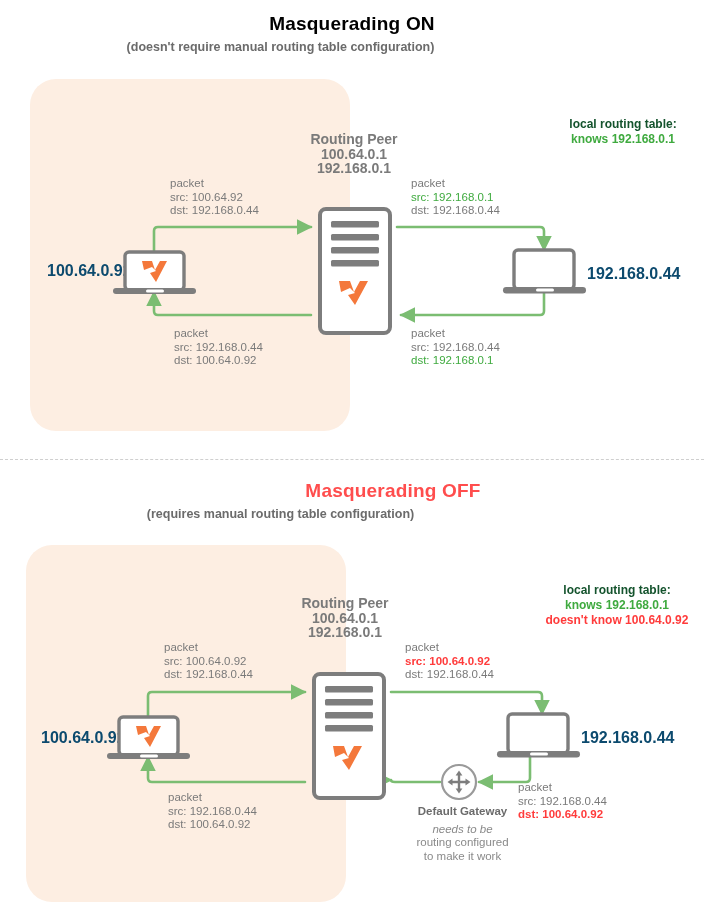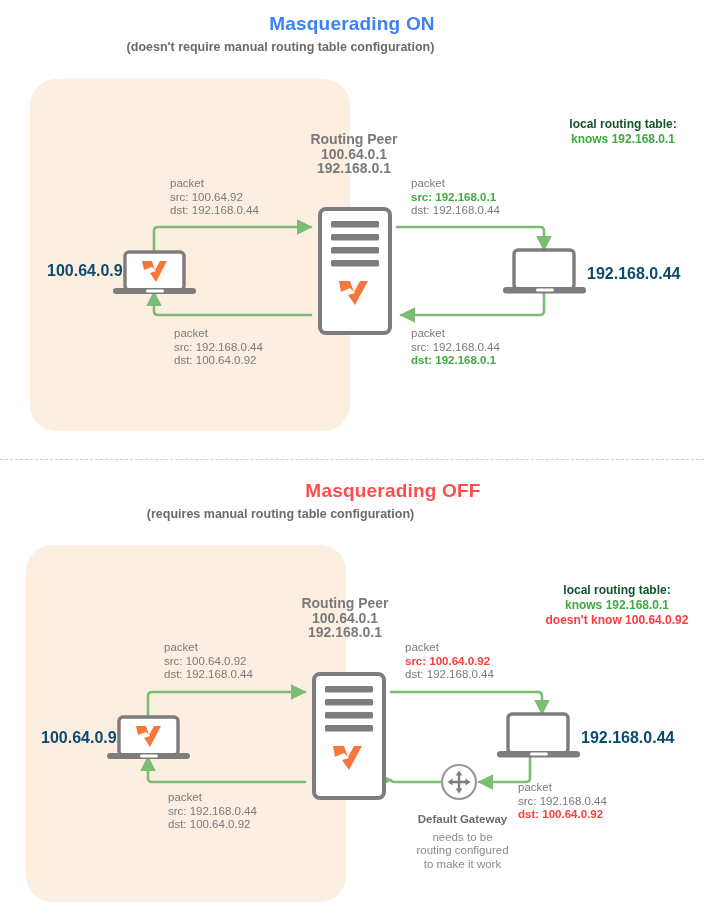--- a/index.html
+++ b/index.html
@@ -44,21 +44,21 @@
   }
   .subtitle {
     position: absolute;
     left: 0;
     width: 561px;
     text-align: center;
     font-size: 12.5px;
     font-weight: bold;
     color: #6b6b6b;
   }
-  .title-on  { color: #3b82f6; top: 13px; }
+  .title-on  { color: #000000; top: 13px; }
   .title-off { color: #ff4d4d; top: 480px; margin-left: 41px; }
   .sub-on  { top: 40px; }
   .sub-off { top: 507px; }
 
   
   .panel {
     position: absolute;
     background: #fdeee2;
     border-radius: 26px;
   }
@@ -68,21 +68,21 @@
   
   .tblock {
     position: absolute;
     text-align: left;
     font-size: 11.5px;
     line-height: 13.5px;
     color: #7a7a7a;
     white-space: nowrap;
   }
   .tblock .hdr { color: #7a7a7a; }
-  .tblock .g { color: #3faa3f; font-weight: bold; }
+  .tblock .g { color: #3faa3f; font-weight: normal; }
   .tblock .r { color: #ff3b3b; font-weight: bold; }
 
   .peer-label {
     position: absolute;
     text-align: center;
     font-size: 14px;
     line-height: 14.5px;
     font-weight: bold;
     color: #7a7a7a;
     white-space: nowrap;
@@ -211,23 +211,23 @@
   <div>src: 192.168.0.44</div>
   <div>dst: 100.64.0.92</div>
 </div>
 
 <div class="tblock" style="left:518px; top:781px; width:120px;">
   <div class="hdr">packet</div>
   <div>src: 192.168.0.44</div>
   <div class="r">dst: 100.64.0.92</div>
 </div>
 
-<div class="gw-label" style="left:390px; top:805px; width:145px;margin-top:8px;">
+<div class="gw-label" style="left:390px; top:805px; width:145px;">
   <div class="gwt">Default Gateway</div>
-  <div class="gws" style="margin-top:4px;">needs to be</div>
+  <div class="gws" style="margin-top:4px;font-style:italic;">needs to be</div>
   <div class="gws">routing configured</div>
   <div class="gws">to make it work</div>
 </div>
 
 <svg class="layer" width="704" height="921" viewBox="0 0 704 921">
   <defs>
     <marker id="ah" markerWidth="7" markerHeight="7" refX="5.4" refY="3" orient="auto">
       <path d="M0,0 L6,3 L0,6 z" fill="#7bbd72"></path>
     </marker>
   </defs>

